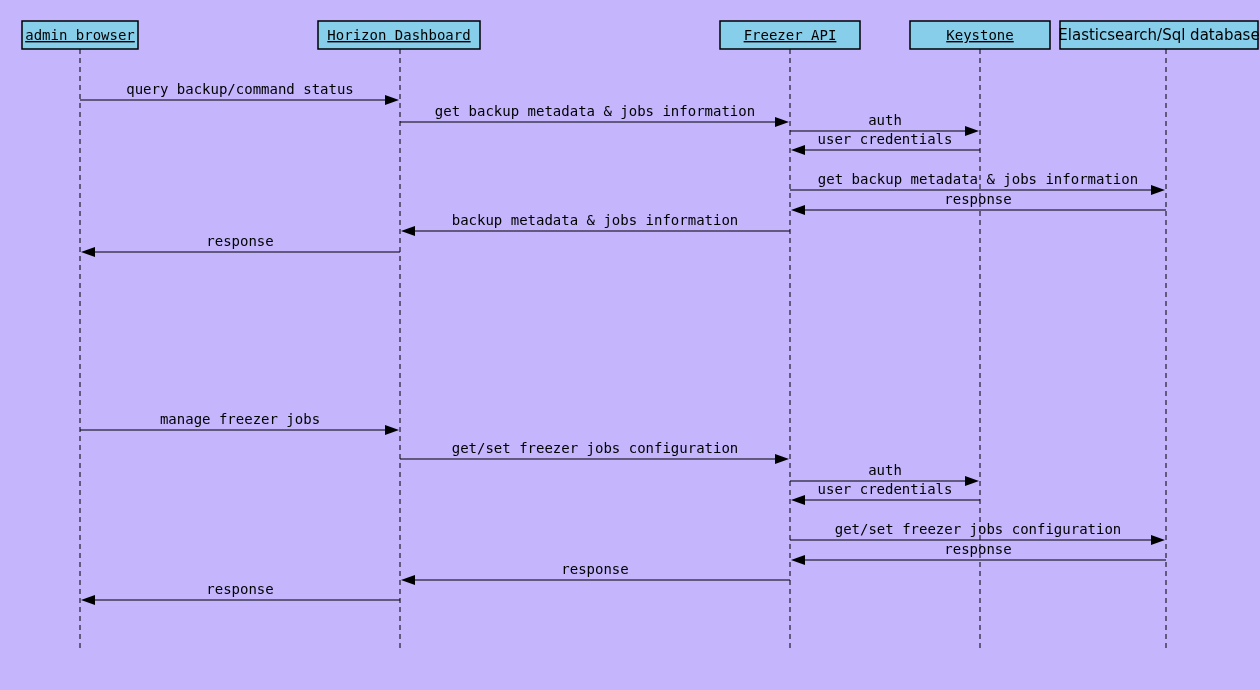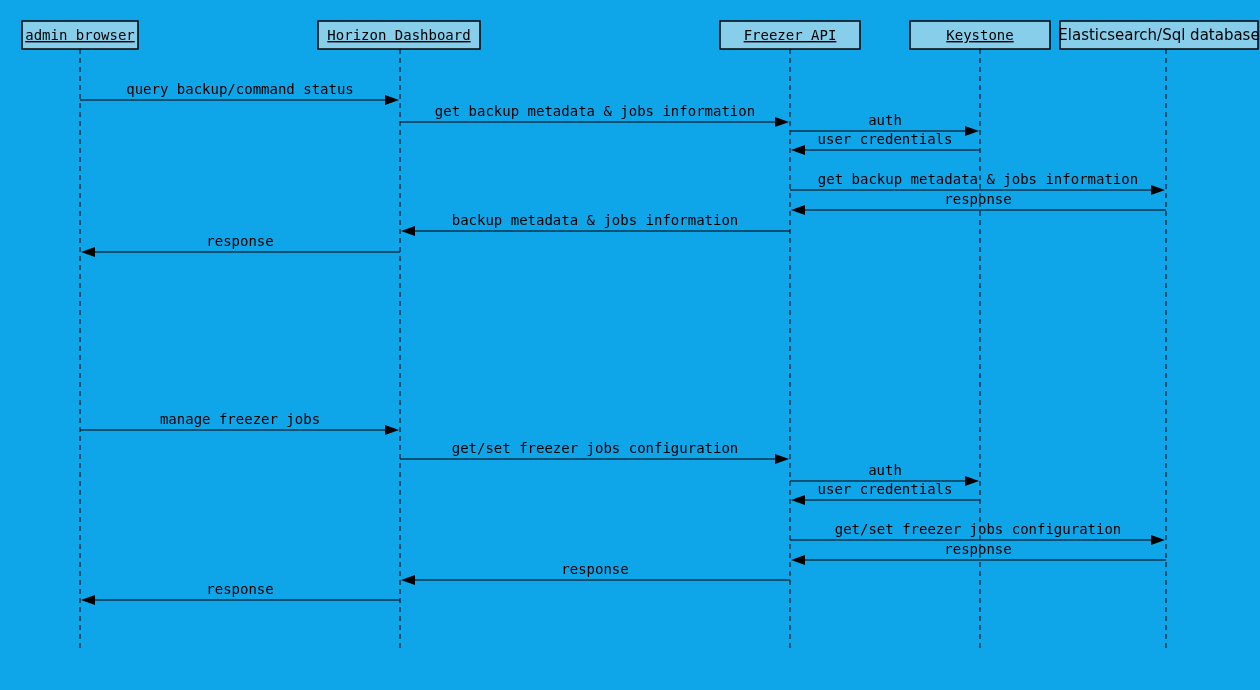--- a/index.html
+++ b/index.html
@@ -8,21 +8,21 @@
     background: #ffffff;
     width: 1260px;
     height: 690px;
     overflow: hidden;
     font-family: "DejaVu Sans Mono", monospace;
   }
   #stage {
     position: relative;
     width: 1260px;
     height: 690px;
-    background: #0ea5e9;
+    background: #c4b5fd;
   }
   svg text {
     fill: #000000;
   }
   .actor-label-mono {
     font-family: "DejaVu Sans Mono", monospace;
     font-size: 14px;
     text-decoration: underline;
   }
   .actor-label-sans {

